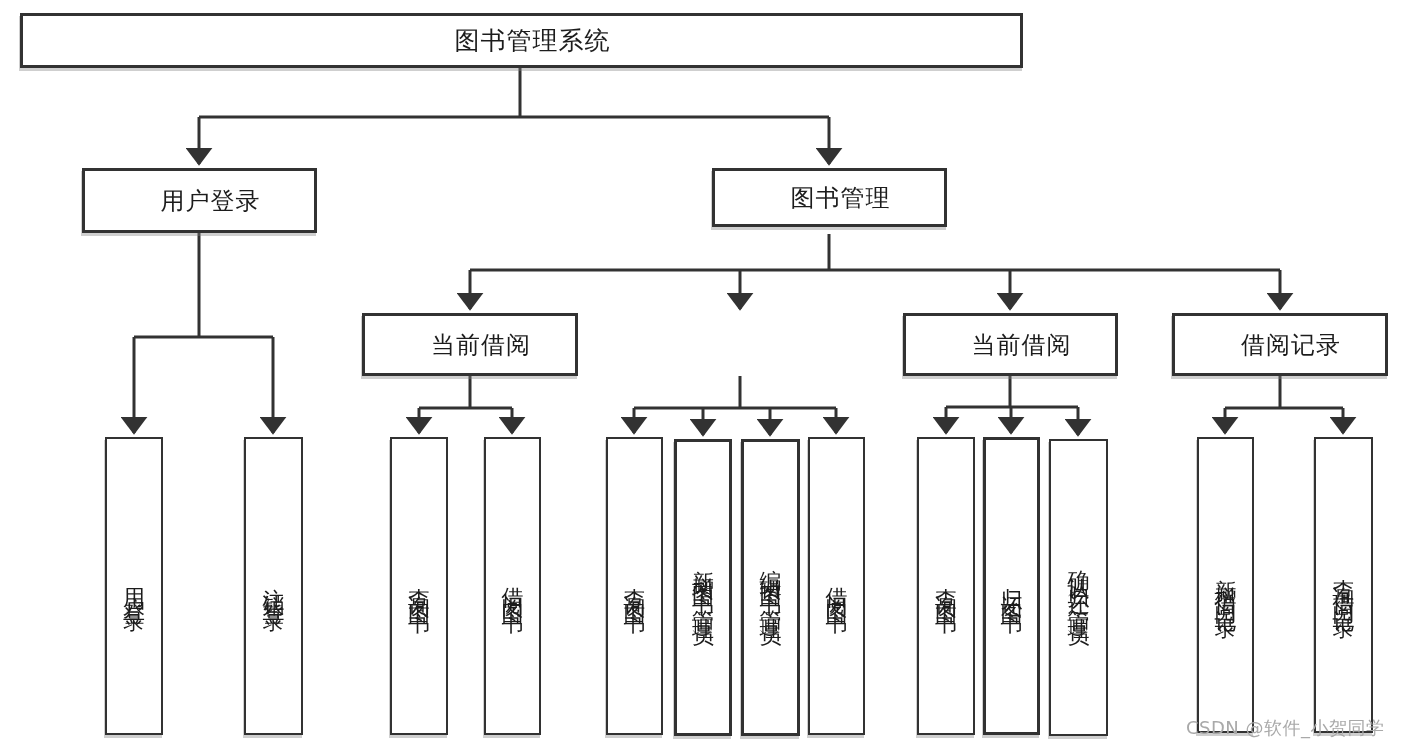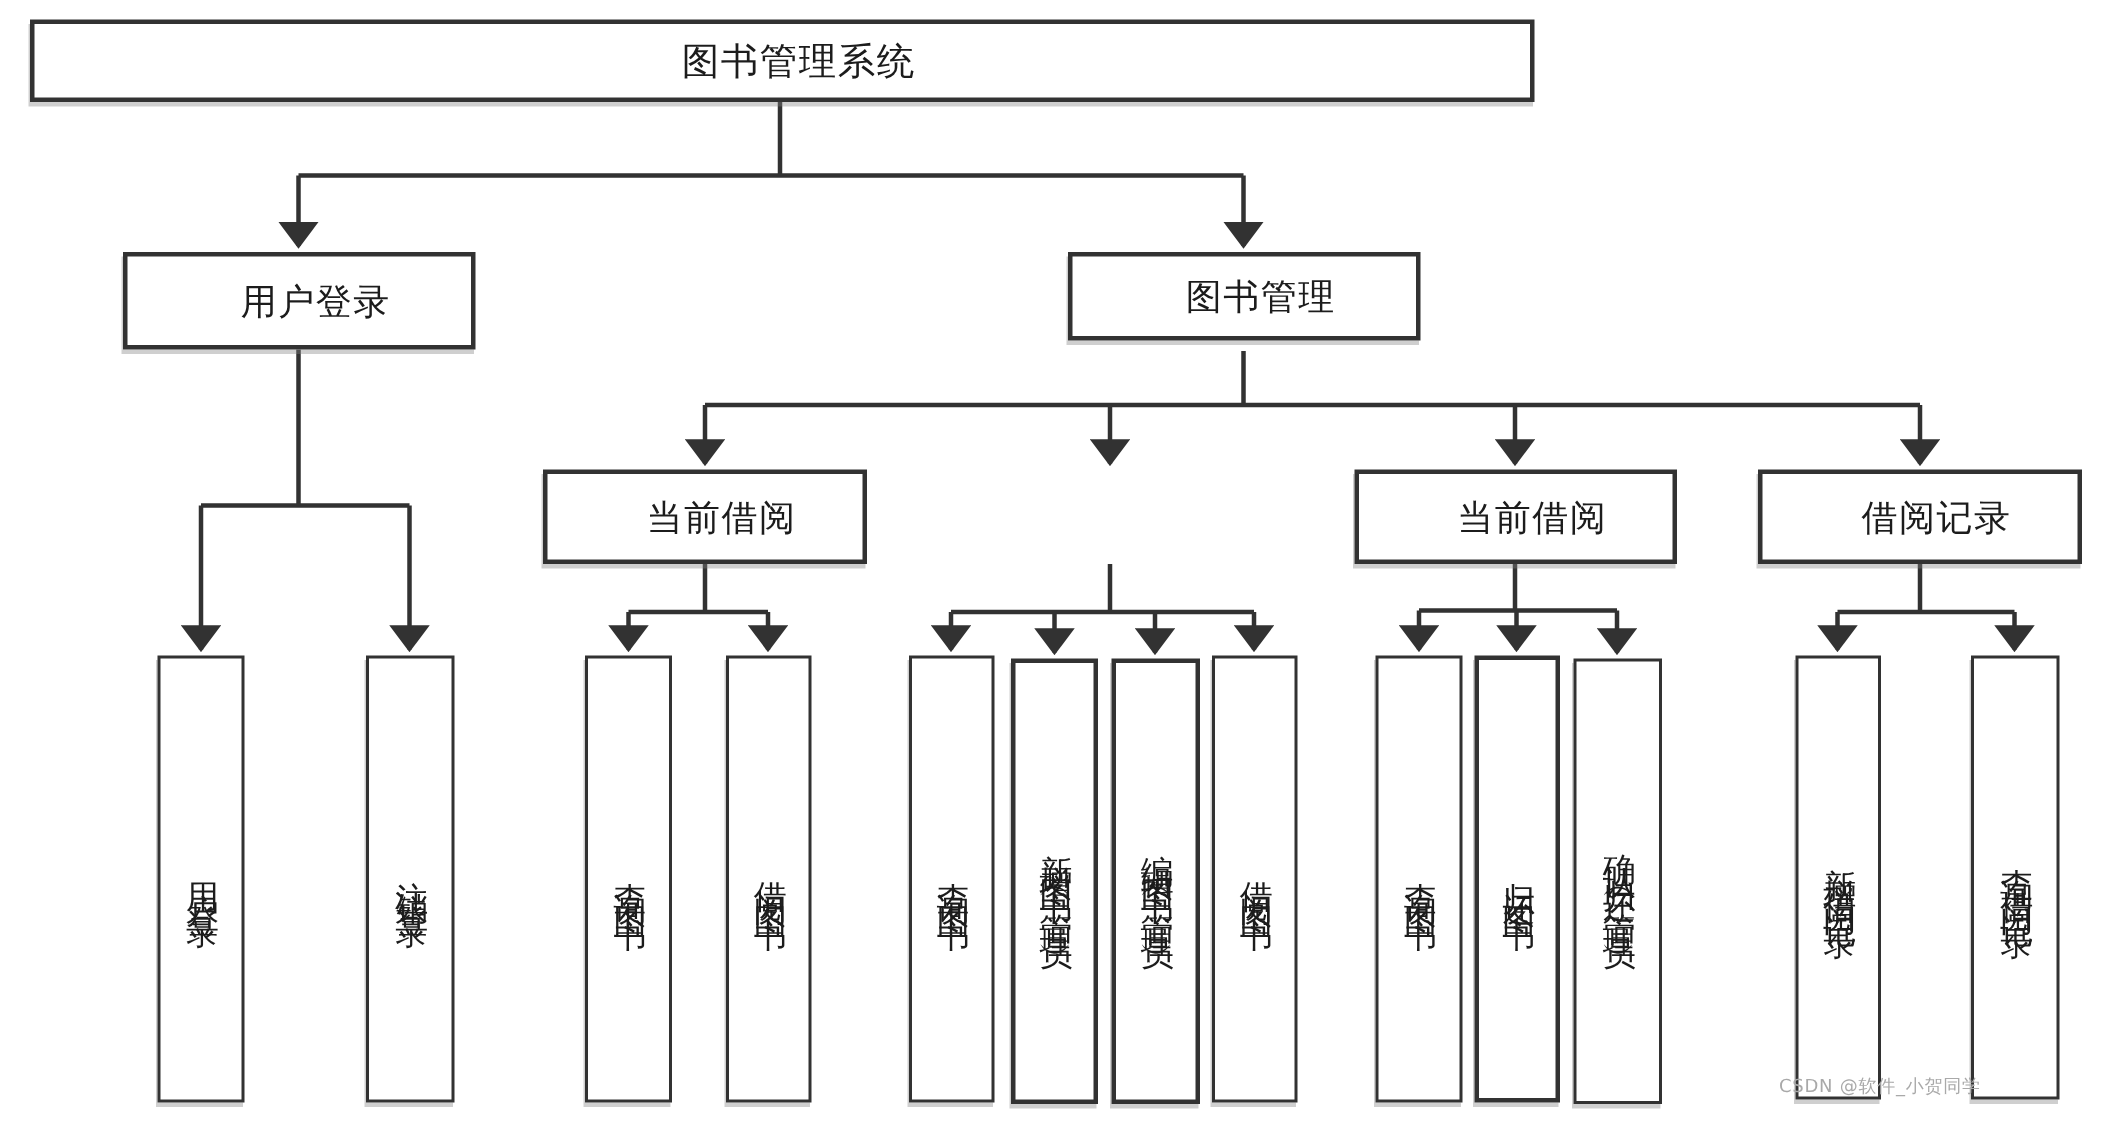--- a/index.html
+++ b/index.html
@@ -49,21 +49,21 @@
     line-height: 1;
     letter-spacing: 8px;
   }
   .leaf.thick {
     border-width: 3px;
   }
   .watermark {
     position: absolute;
     left: 1186px;
     top: 716px;
-    font-size: 12px;
+    font-size: 18px;
     color: #a9a9a9;
     white-space: nowrap;
     letter-spacing: 0.5px;
   }
 </style>
 </head>
 <body>
 
 <div class="canvas">
 

